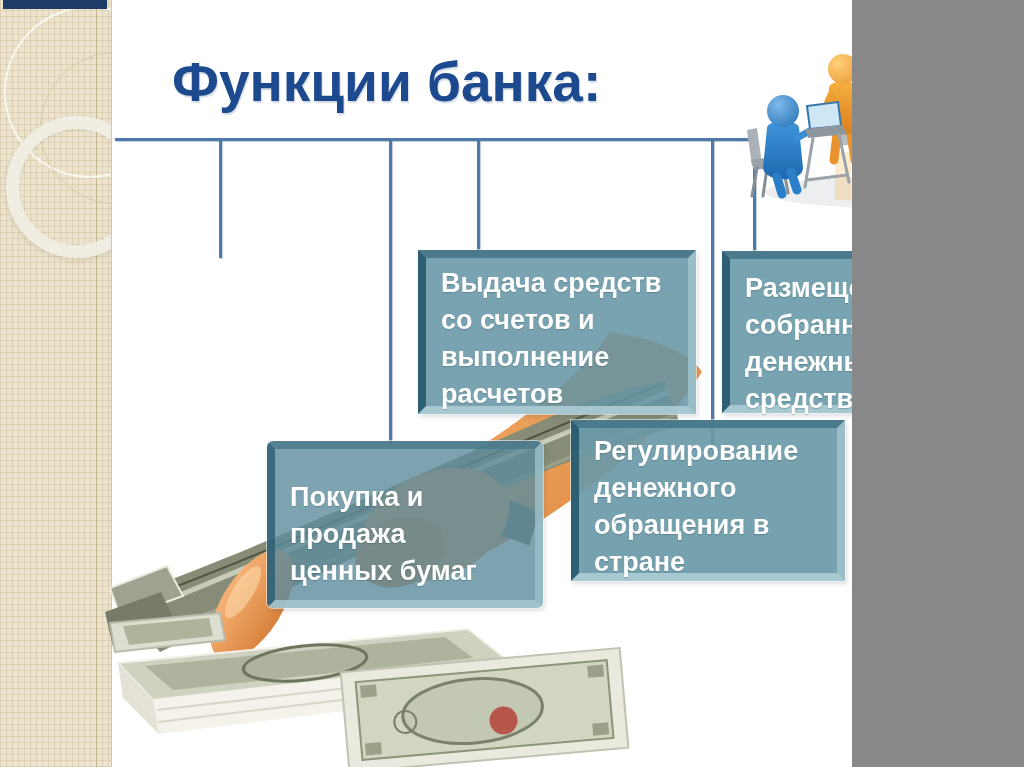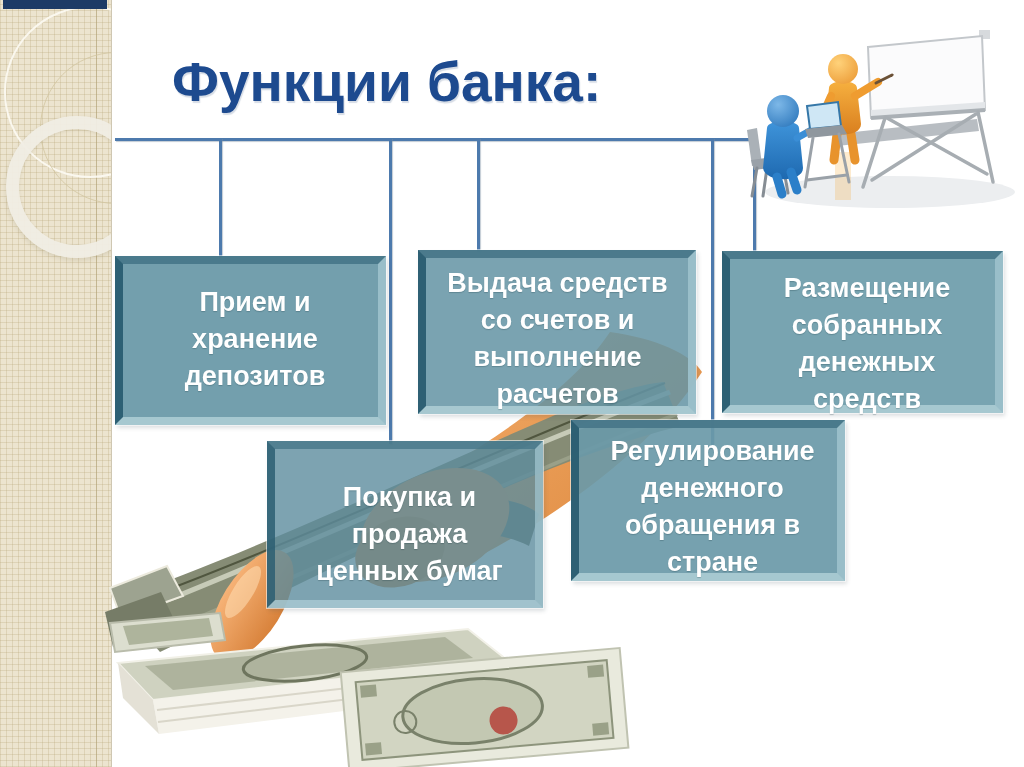--- a/index.html
+++ b/index.html
@@ -1,18 +1,18 @@
 <!DOCTYPE html>
 <html style="--title-blue: #1d4a8f; --connector-blue: #4d7aad; --box-teal: #6898a7; --box-text: #ffffff; --sidebar-beige: #ece4cf; --navy-bar: #1d3b66; --clipart-orange: #f0a13a; --clipart-blue: #2e86d1; --money-green: #868c75;"><head>
 <meta charset="utf-8">
 <style>
   html,body{margin:0;padding:0;background:#888;}
   .stage{
-    position:relative;width:1024px;height:767px;overflow:hidden;
-    background:#ffffff;font-family:"Liberation Sans",sans-serif;text-align:center;
+    position:relative;width:852px;height:767px;overflow:hidden;
+    background:#ffffff;font-family:"Liberation Sans",sans-serif;
   }
   
   .sidebar{
     position:absolute;left:0;top:0;width:111px;height:767px;overflow:hidden;z-index:1;
     background-color:var(--sidebar-beige,#ece4cf);
     background-image:
       repeating-linear-gradient(0deg, rgba(182,164,118,.28) 0 1px, transparent 1px 6px),
       repeating-linear-gradient(90deg, rgba(182,164,118,.28) 0 1px, transparent 1px 6px);
     border-right:1px solid #cfc7b2;
   }
@@ -66,21 +66,21 @@
     text-shadow:0 1px 1px rgba(20,50,60,.25);
   }
   .b1{left:115px;top:256px;width:271px;height:169px;padding:20px 6px 0 15px;}
   .b2{left:418px;top:250px;width:278px;height:164px;padding:7px 14px 0 15px;
       background:rgba(100,148,164,.86);}
   .b3{left:722px;top:251px;width:281px;height:162px;padding:11px 6px 3px 15px;
       background:rgba(113,159,173,.95);}
   .b4{left:267px;top:441px;width:276px;height:167px;padding:30px 6px 0 15px;
       background:rgba(92,140,158,.8);
       border-top-color:rgba(72,120,138,.8);border-left-color:rgba(42,93,113,.82);
-      border-right-color:rgba(157,193,203,.8);border-bottom-color:rgba(171,203,212,.8);}
+      border-right-color:rgba(157,193,203,.8);border-bottom-color:rgba(171,203,212,.8);border-radius:6px;}
   .b5{left:571px;top:420px;width:274px;height:161px;padding:5px 6px 12px 15px;
       background:rgba(106,153,168,.92);}
   
   .money{position:absolute;left:105px;top:330px;z-index:2;}
   .clipart{position:absolute;left:735px;top:22px;z-index:5;}
 </style>
 </head>
 <body>
 
 <div class="stage">
@@ -147,25 +147,20 @@
     <polygon points="18,296 104,288 108,306 24,315" fill="#aeb49c"></polygon>
   </svg>
 
   <div class="conn h"></div>
   <div class="conn v1"></div>
   <div class="conn v2"></div>
   <div class="conn v3"></div>
   <div class="conn v4"></div>
   <div class="conn v5"></div>
 
-  <div class="fbox b1">
-    <span class="txt">Прием и
-хранение
-депозитов</span>
-  </div>
   <div class="fbox b2">
     <span class="txt">Выдача средств
 со счетов и
 выполнение
 расчетов</span>
   </div>
   <div class="fbox b3">
     <span class="txt">Размещение
 собранных
 денежных

